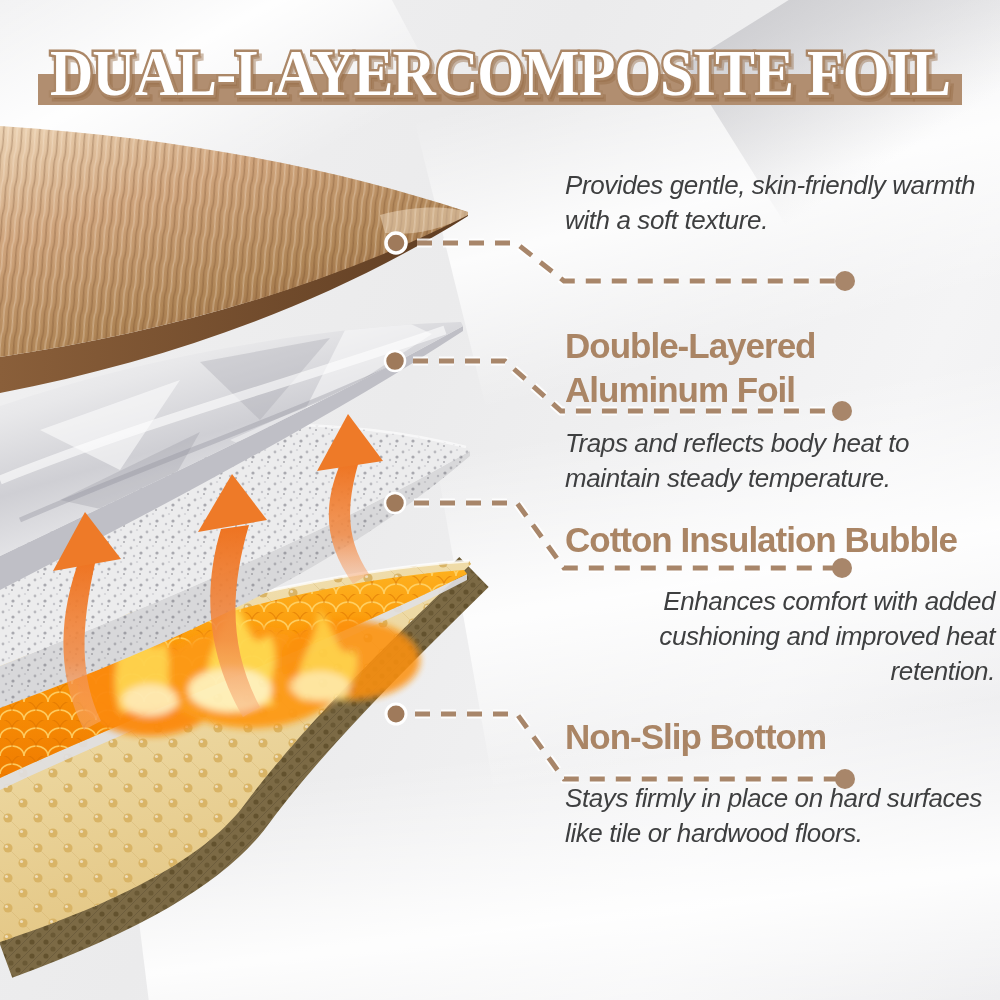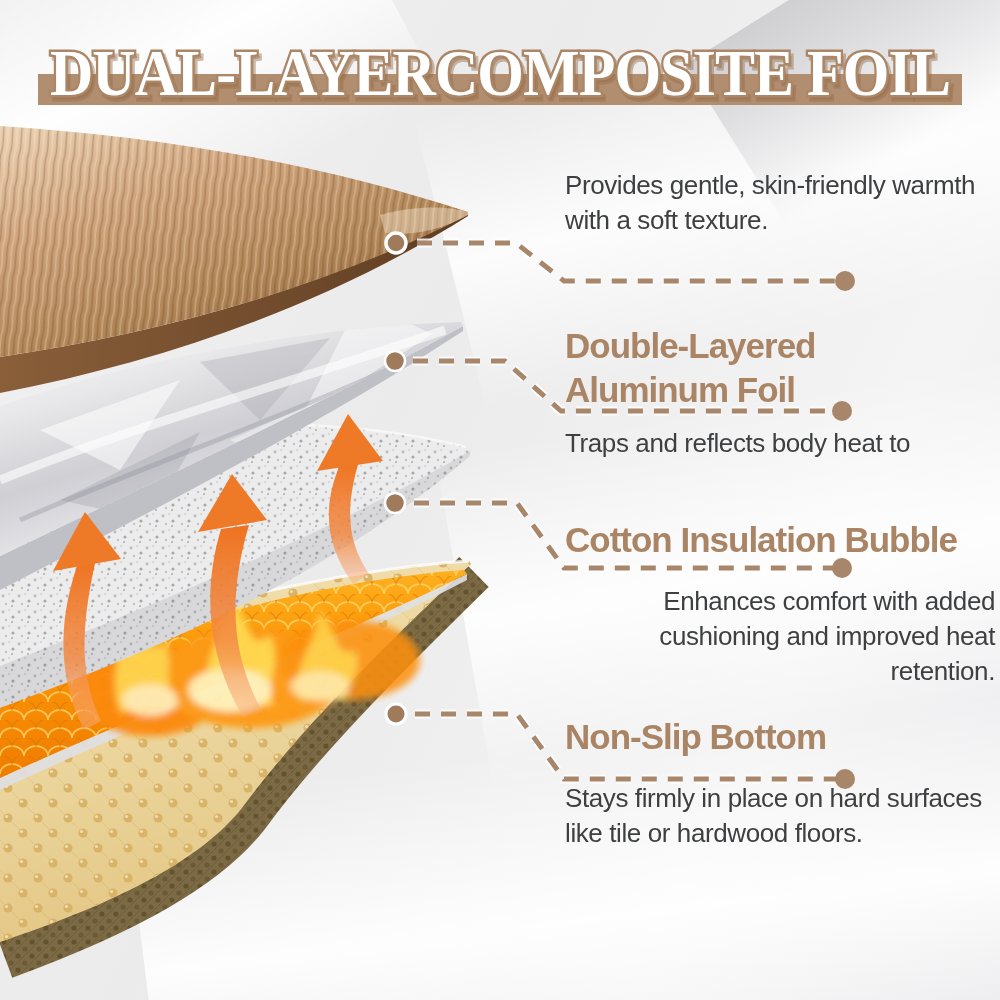--- a/index.html
+++ b/index.html
@@ -22,21 +22,21 @@
   .title-svg text{font-family:"Liberation Serif",serif;font-weight:bold;font-size:66px;letter-spacing:-1px;}
   .diagram{position:absolute;left:0;top:0;width:1000px;height:1000px;}
   .callout{position:absolute;left:565px;width:430px;}
   .c1{top:168px;} .c2{top:324px;} .c3{top:518px;} .c4{top:685px;margin-top:30px;}
   .hline{font-size:35px;line-height:44px;font-weight:bold;color:#aa8565;letter-spacing:-1px;white-space:nowrap;}
   .co-desc{color:#3e3f40;font-size:26px;line-height:35px;letter-spacing:-0.4px;}
   .c1 .co-desc{margin-top:0px;}
   .c2 .co-desc{margin-top:14px;}
   .c3 .co-desc{margin-top:22px;text-align:right;}
   .c4 .co-desc{margin-top:22px;}
-  .dline{white-space:nowrap;}
+  .dline{white-space:nowrap;font-style:italic;}
 </style>
 </head>
 <body>
 
 <div class="page">
 
   <div class="streak s1"></div>
   <div class="streak s2"></div>
   <div class="streak s3"></div>
   <div class="streak s4"></div>
@@ -220,20 +220,21 @@
       <div class="dline">Provides gentle, skin-friendly warmth</div>
       <div class="dline">with a soft texture.</div>
     </div>
   </div>
 
   <div class="callout c2">
     <div class="hline">Double-Layered</div>
     <div class="hline">Aluminum Foil</div>
     <div class="co-desc">
       <div class="dline">Traps and reflects body heat to</div>
+      <div class="dline">maintain steady temperature.</div>
     </div>
   </div>
 
   <div class="callout c3">
     <div class="hline">Cotton Insulation Bubble</div>
     <div class="co-desc">
       <div class="dline">Enhances comfort with added</div>
       <div class="dline">cushioning and improved heat</div>
       <div class="dline">retention.</div>
     </div>

